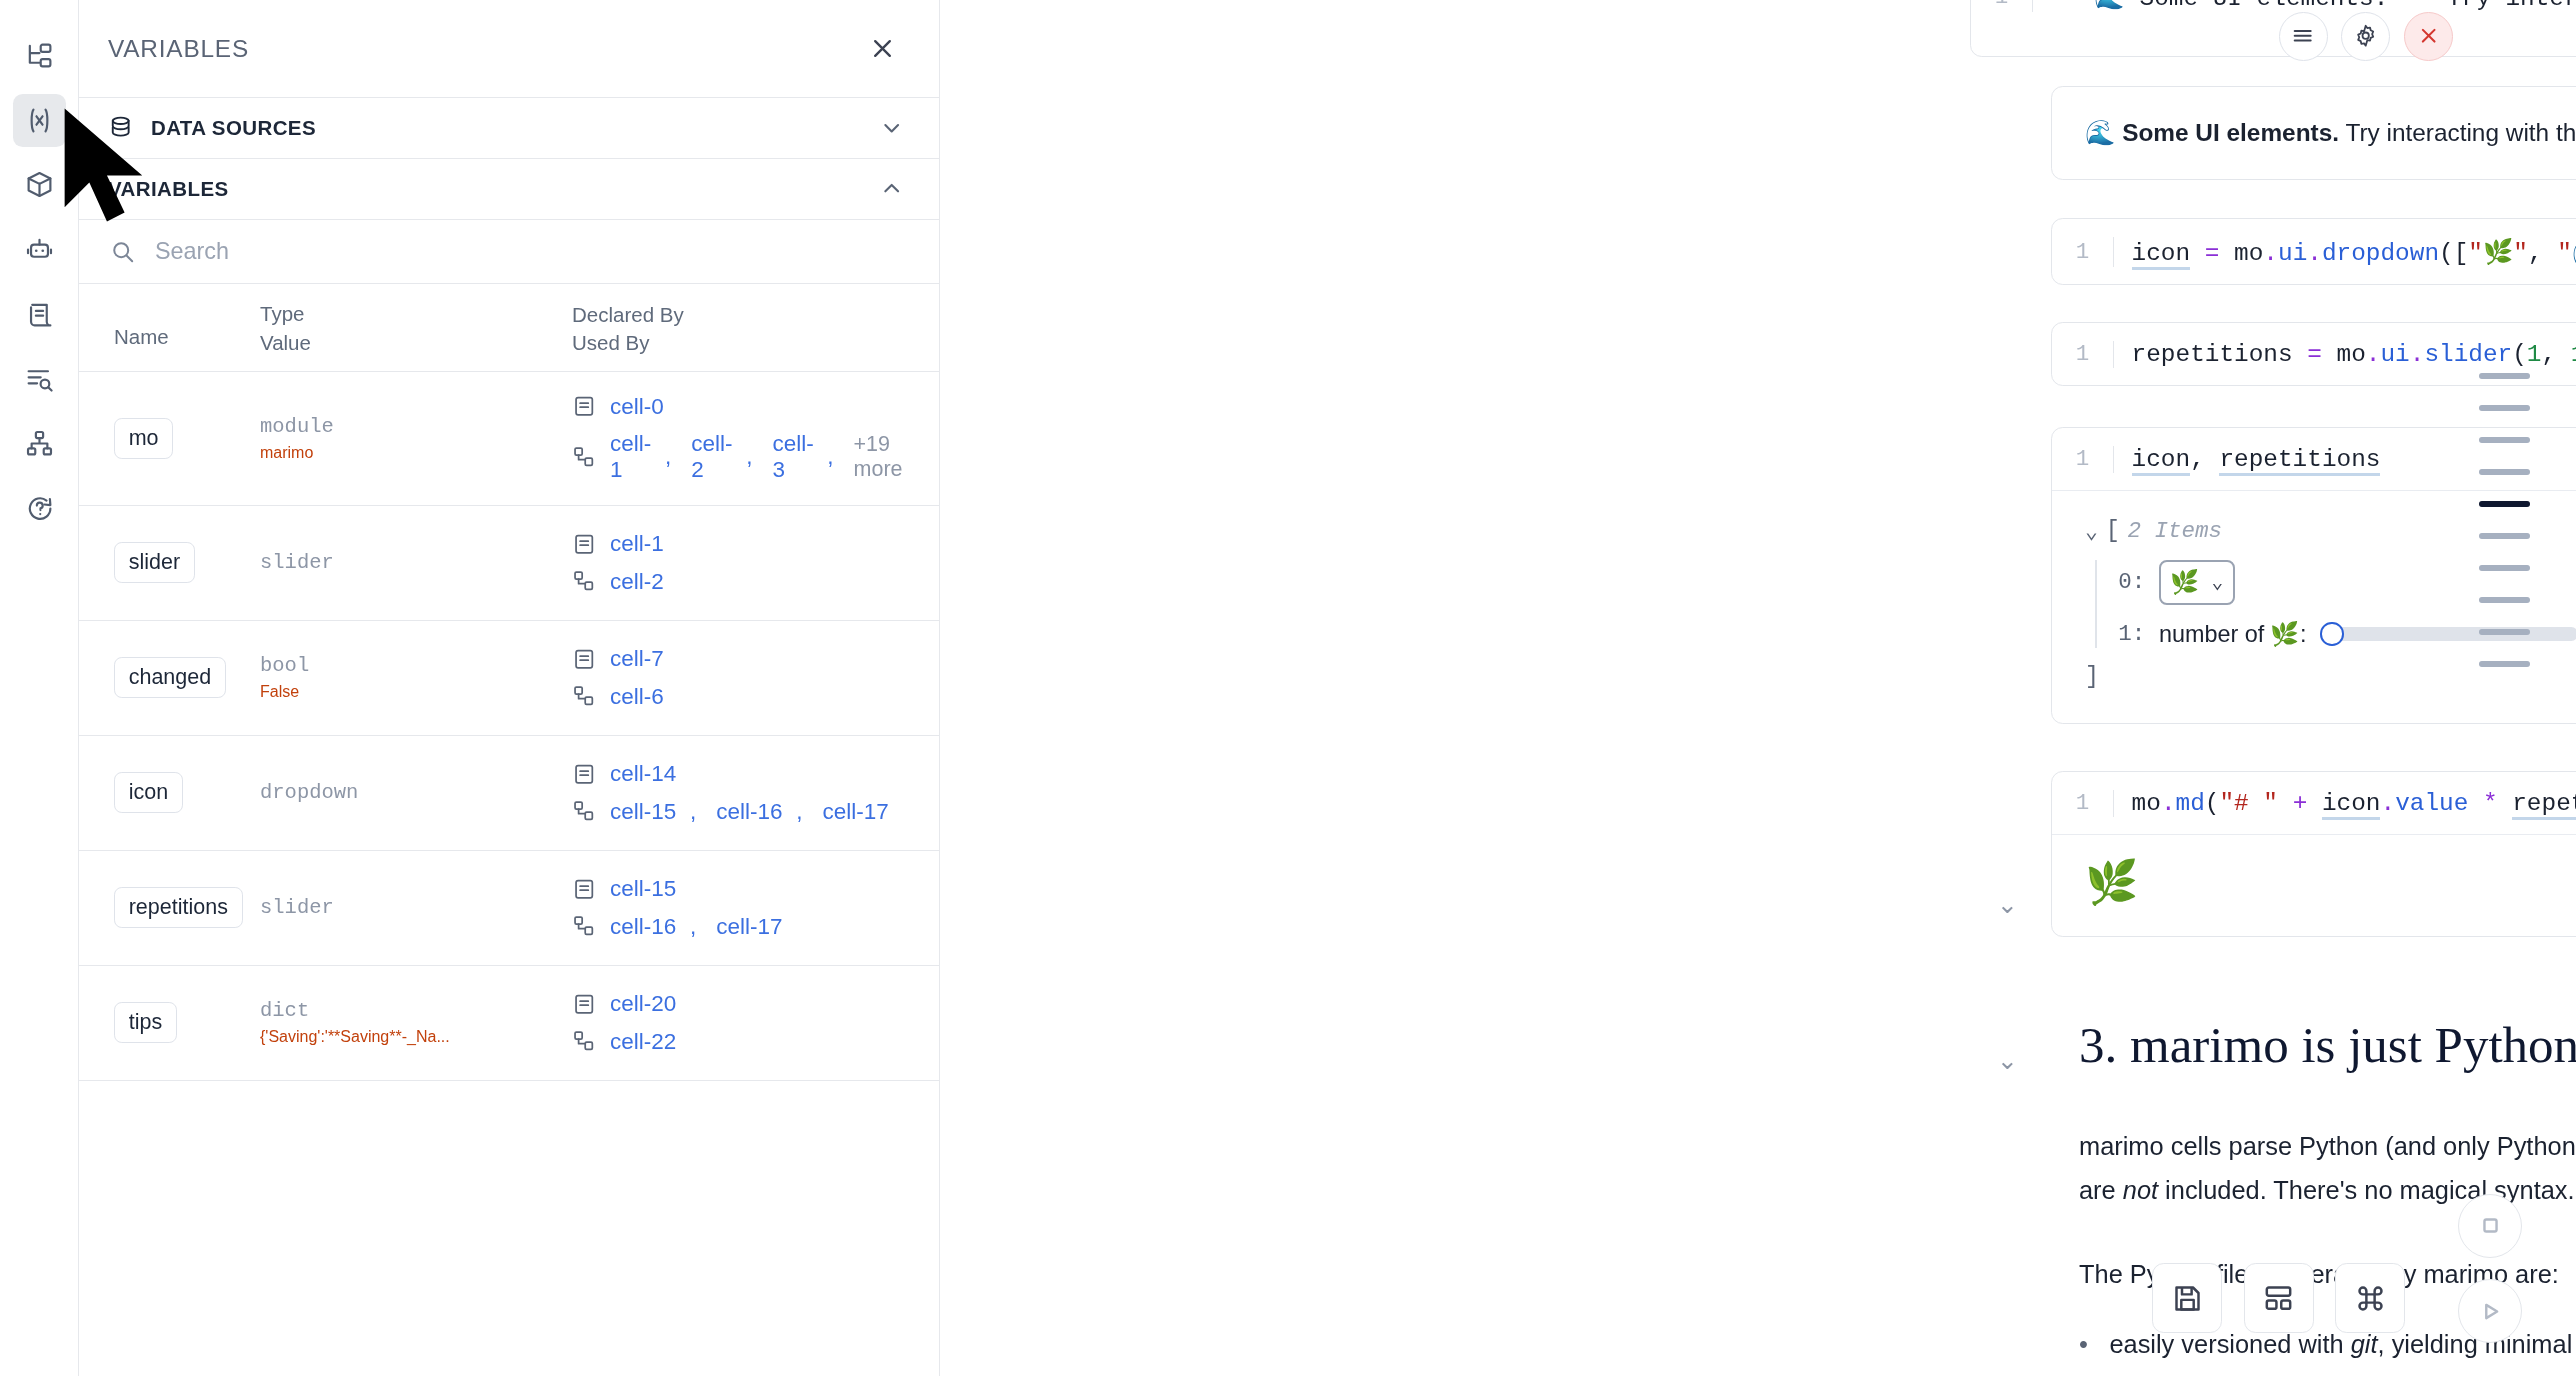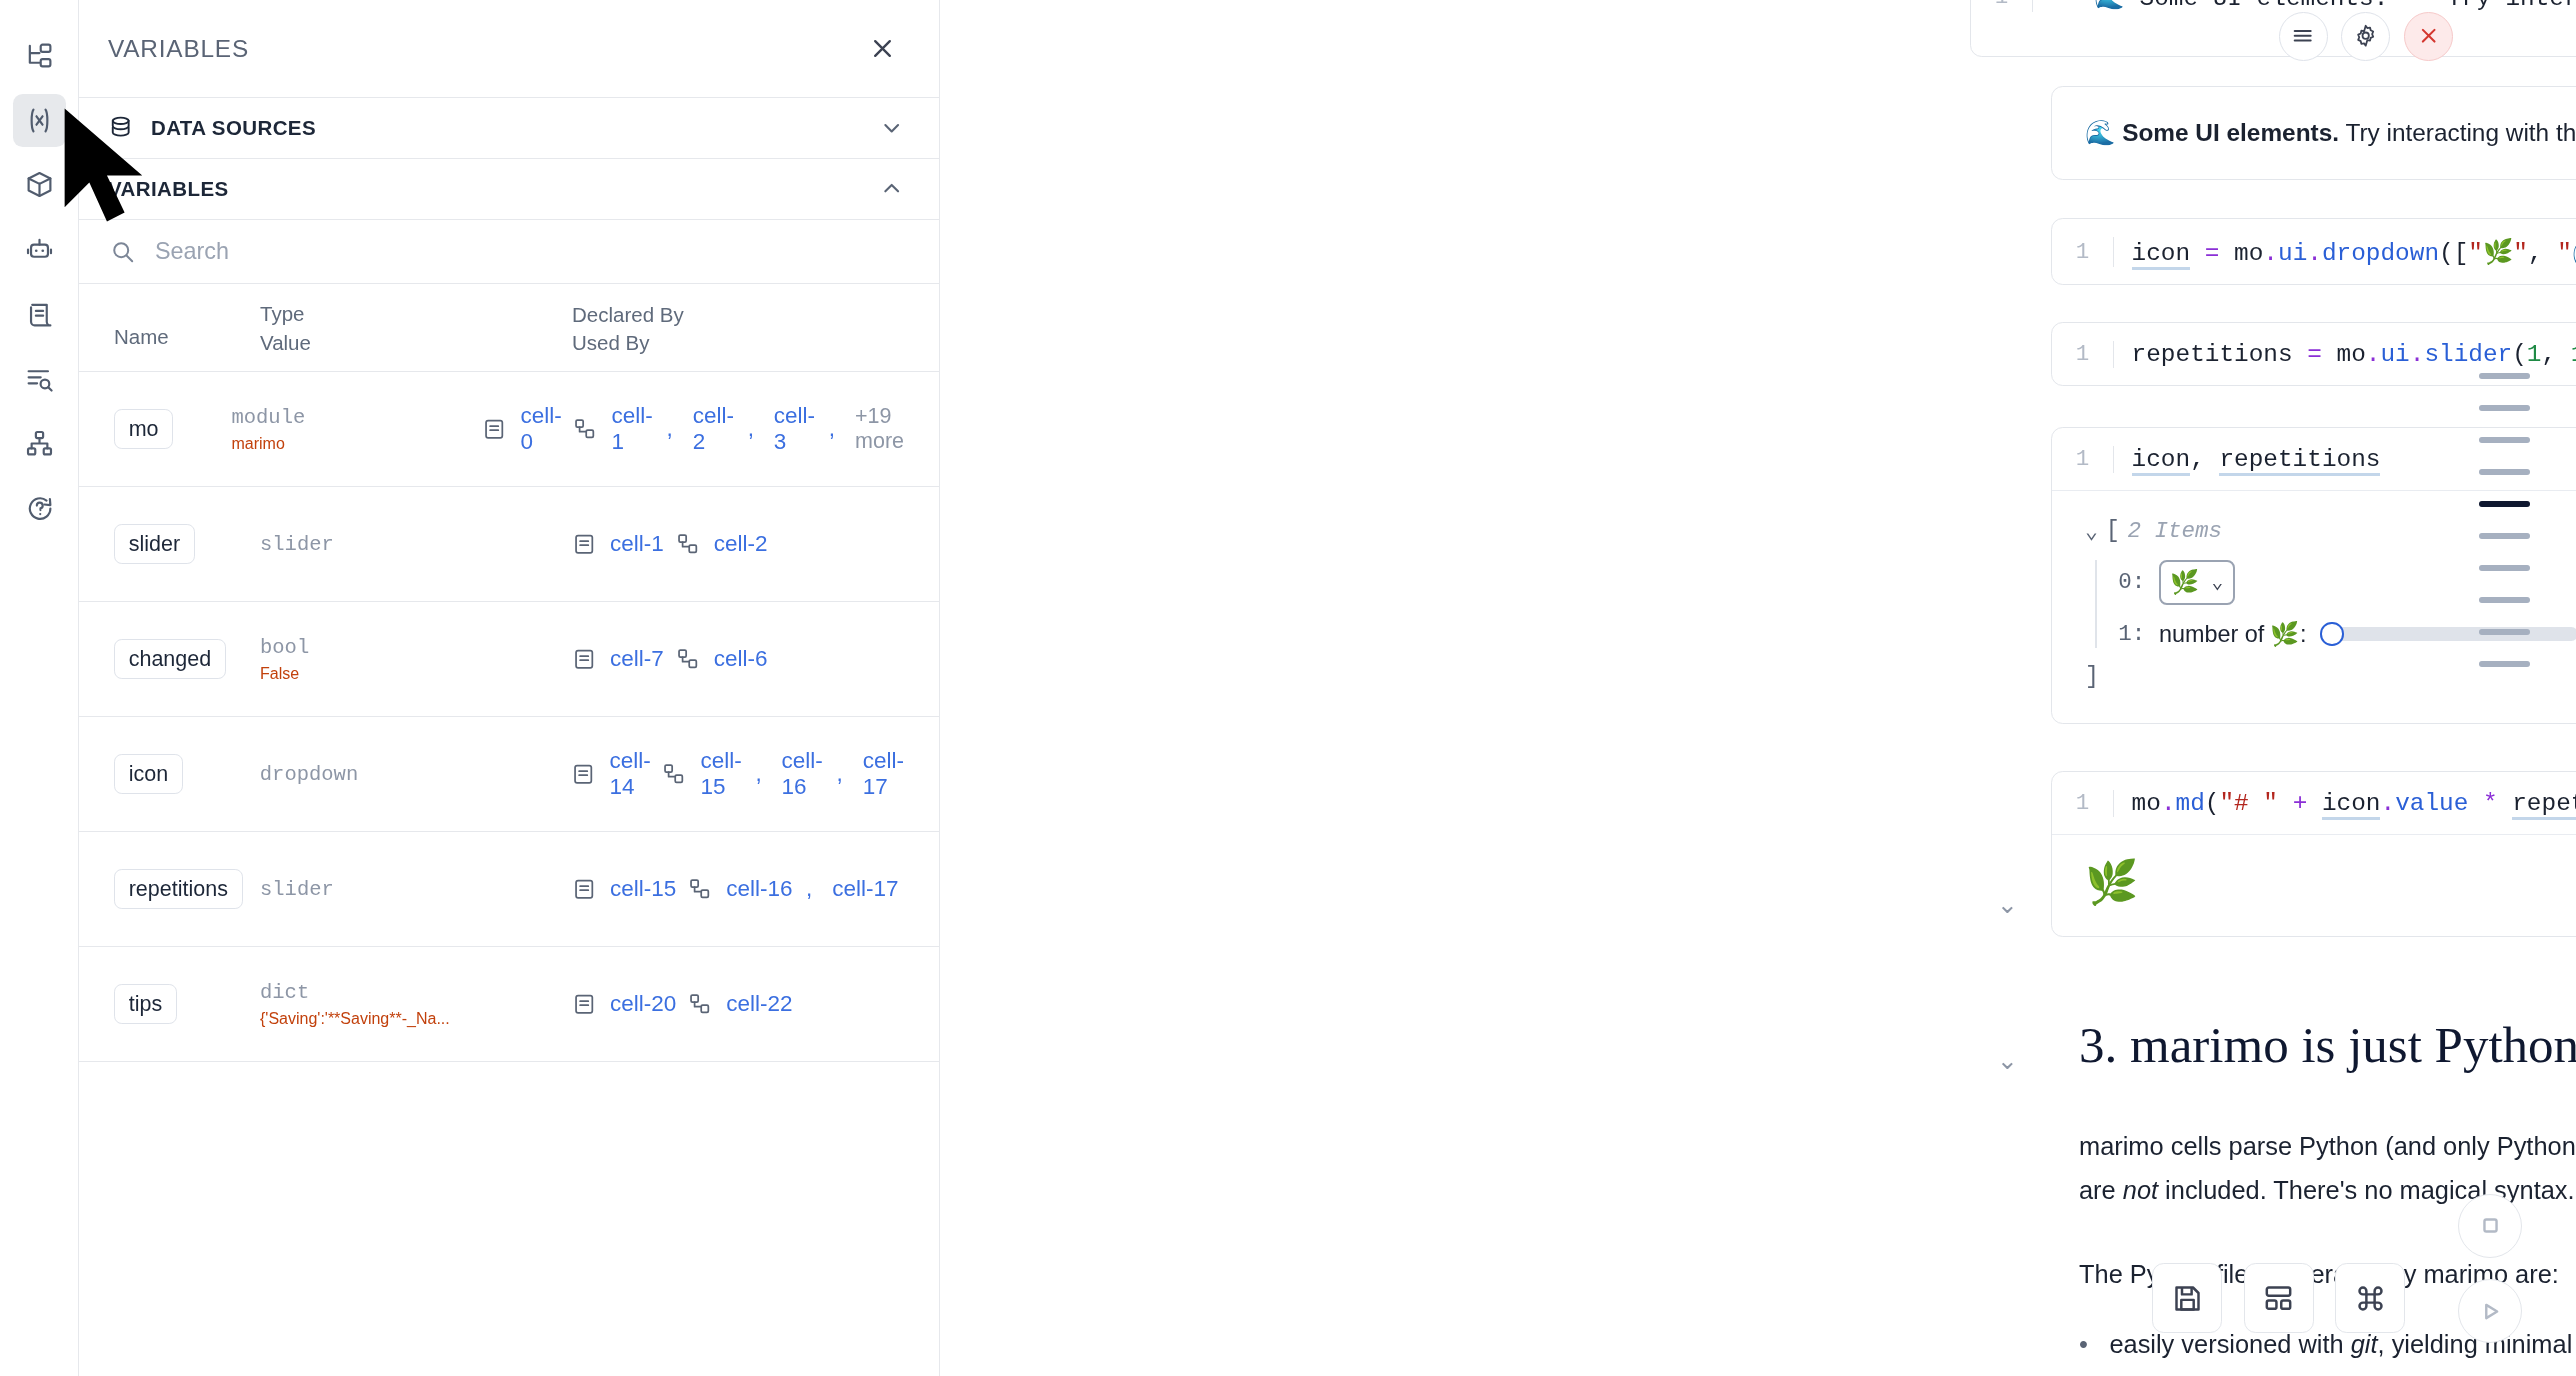--- a/index.html
+++ b/index.html
@@ -94,21 +94,21 @@
   .vt-head .c3 { flex: 1; display:flex; flex-direction:column; gap:4px; }
 
   .vt-row {
     display: flex; align-items: center;
     padding: 21.5px 35px;
     border-bottom: 1px solid #e6e8ec;
     min-height: 115px;
   }
   .vt-row .c1 { width: 146px; display: flex; align-items: center; }
   .vt-row .c2 { width: 312px; display: flex; flex-direction: column; gap: 5.9px; }
-  .vt-row .c3 { flex: 1; display: flex; flex-direction: row; gap: 11.7px; }
+  .vt-row .c3 { flex: 1; display: flex; flex-direction: column; gap: 11.7px; }
 
   .name-chip {
     display: inline-block;
     border: 1px solid #dfe3ea; border-radius: 7.8px;
     padding: 6.8px 13.7px; font-size: 21.5px; color: #1d2738;
     background: #fff; white-space: nowrap;
   }
   .v-type {
     font-family: "Liberation Mono", monospace;
     font-size: 20.5px; color: #8d96a6;

